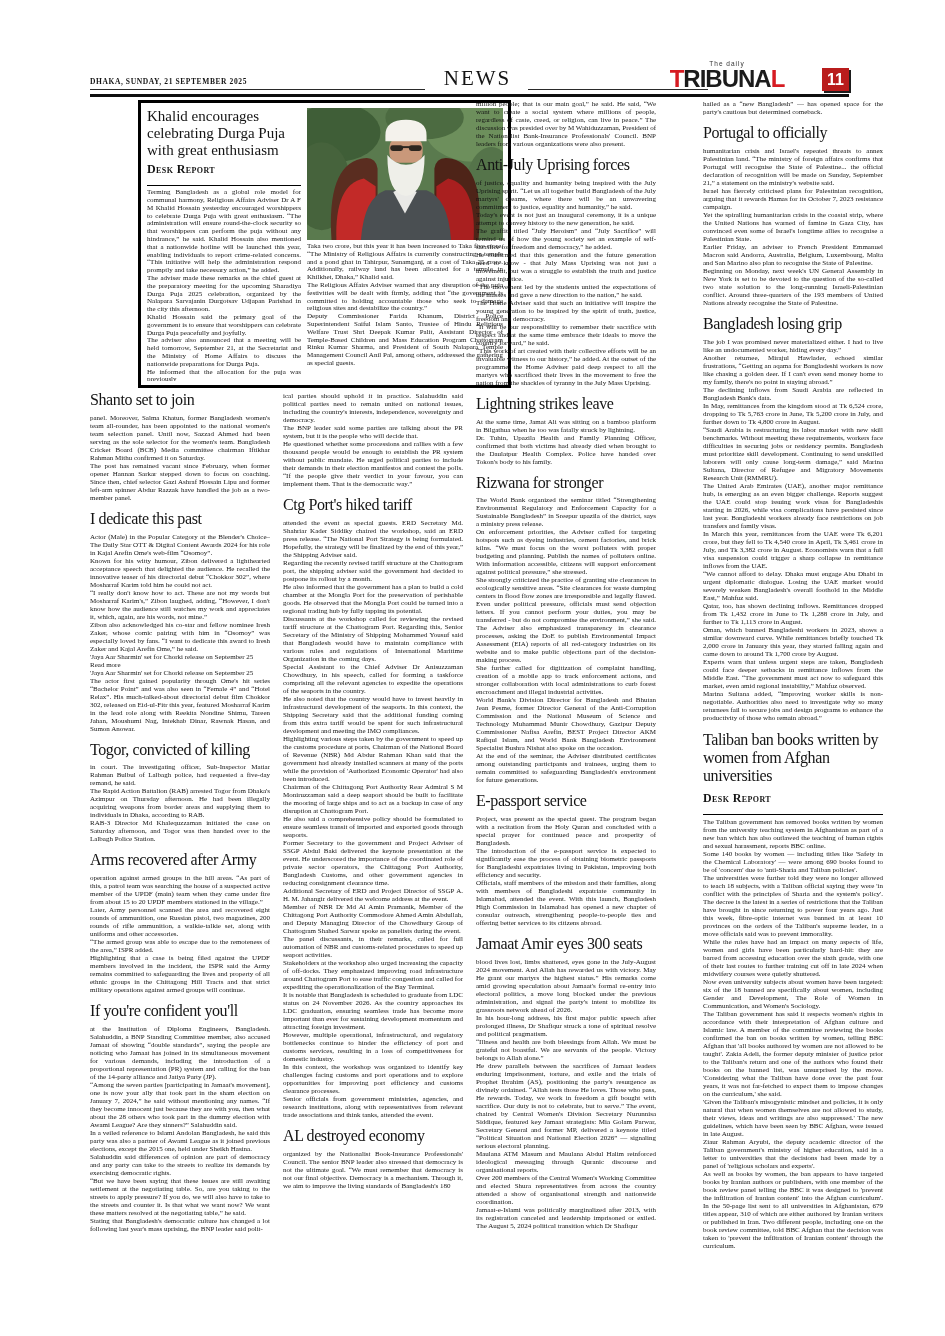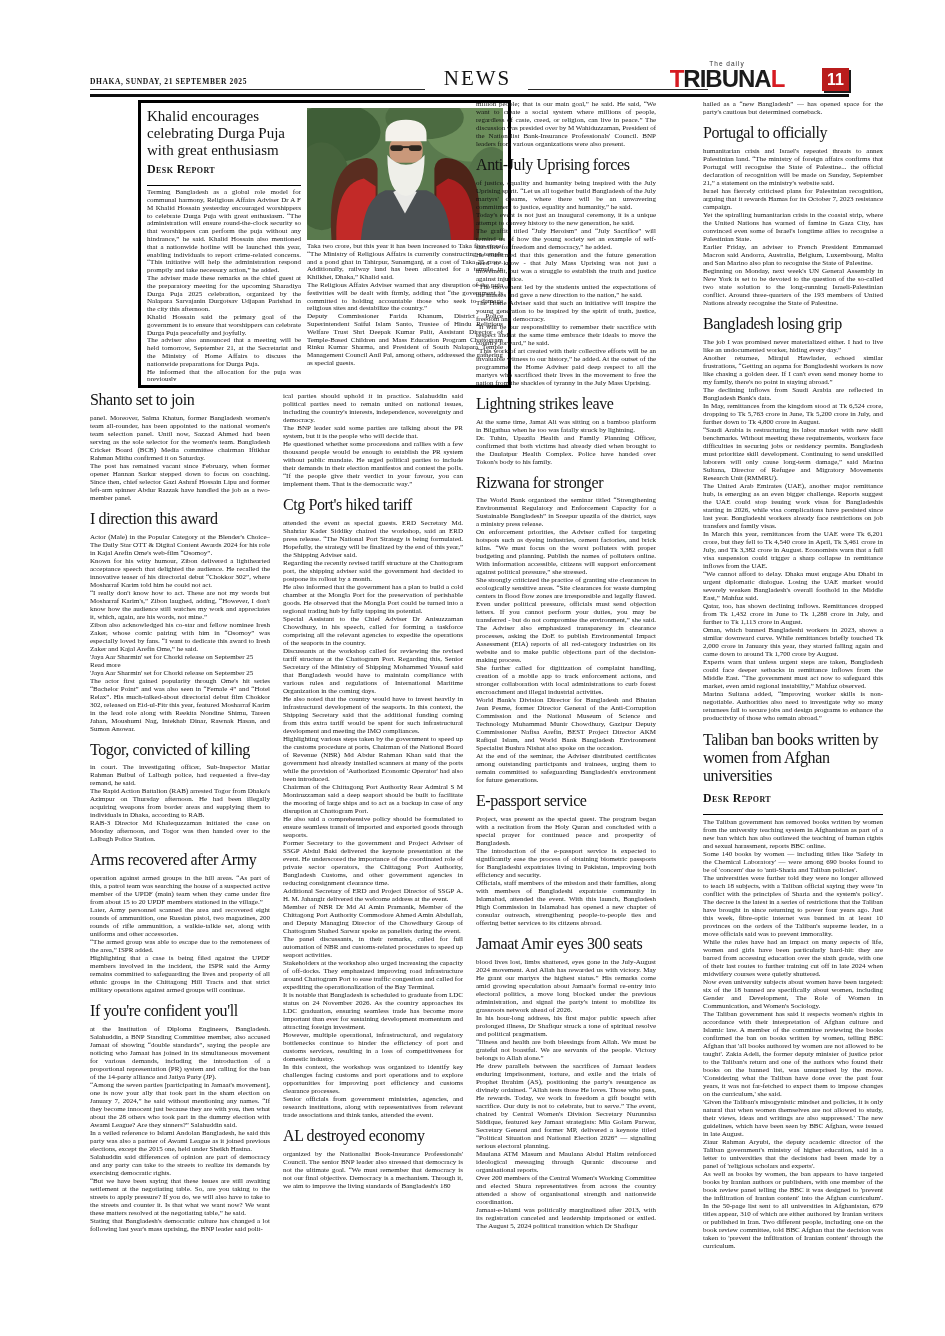--- a/index.html
+++ b/index.html
@@ -104,38 +104,38 @@
 
   <section class="col" id="col1">
     <article>
       <h2 class="head">Shanto set to join</h2>
       <div class="body">
           <p>panel. Moreover, Salma Khatun, former Bangladesh women's team all-rounder, has been appointed to the national women's team selection panel. Until now, Sazzad Ahmed had been serving as the sole selector for the women's team. Bangladesh Cricket Board (BCB) Media committee chairman Iftikhar Rahman Mithu confirmed it on Saturday.</p>
           <p>The post has remained vacant since February, when former opener Hannan Sarkar stepped down to focus on coaching. Since then, chief selector Gazi Ashraf Hossain Lipu and former left-arm spinner Abdur Razzak have handled the job as a two-member panel.</p>
         </div>
     </article>
     <article>
-      <h2 class="head">I direction this award</h2>
+      <h2 class="head">I dedicate this past</h2>
       <div class="body">
           <p>Actor (Male) in the Popular Category at the Blender's Choice–The Daily Star OTT &amp; Digital Content Awards 2024 for his role in Kajal Arefin Ome's web-film “Osomoy”.</p>
           <p>Known for his witty humour, Zibon delivered a lighthearted acceptance speech that delighted the audience. He recalled the innovative teaser of his directorial debut “Chokkor 302”, where Mosharraf Karim told him he could not act.</p>
           <p>“I really don't know how to act. These are not my words but Mosharraf Karim's,” Zibon laughed, adding, “However, I don't know how the audience still watches my work and appreciates it, which, again, are his words, not mine.”</p>
           <p>Zibon also acknowledged his co-star and fellow nominee Iresh Zaker, whose comic pairing with him in “Osomoy” was especially loved by fans. “I want to dedicate this award to Iresh Zaker and Kajal Arefin Ome,” he said.</p>
           <p>'Jaya Aar Sharmin' set for Chorki release on September 25</p>
           <p>Read more</p>
           <p>'Jaya Aar Sharmin' set for Chorki release on September 25</p>
           <p>The actor first gained popularity through Ome's hit series “Bachelor Point” and was also seen in “Female 4” and “Hotel Relax”. His much-talked-about directorial debut film Chokkor 302, released on Eid-ul-Fitr this year, featured Mosharraf Karim in the lead role along with Reekita Nondine Shimu, Tareen Jahan, Moushumi Nag, Intekhab Dinar, Rawnak Hasan, and Sumon Anowar.</p>
         </div>
     </article>
     <article>
       <h2 class="head">Togor, convicted of killing</h2>
       <div class="body">
           <p>in court. The investigating officer, Sub-Inspector Matiar Rahman Bulbul of Lalbagh police, had requested a five-day remand, he said.</p>
           <p>The Rapid Action Battalion (RAB) arrested Togor from Dhaka's Azimpur on Thursday afternoon. He had been illegally acquiring weapons from border areas and supplying them to individuals in Dhaka, according to RAB.</p>
-          <p>RAB-3 Director Md Khalequzzaman initiated the case on Monday afternoon, and Togor was then handed over to the Lalbagh Police Station.</p>
+          <p>RAB-3 Director Md Khalequzzaman initiated the case on Saturday afternoon, and Togor was then handed over to the Lalbagh Police Station.</p>
         </div>
     </article>
     <article>
       <h2 class="head">Arms recovered after Army</h2>
       <div class="body">
           <p>operation against armed groups in the hill areas. “As part of this, a patrol team was searching the house of a suspected active member of the UPDF (main) team when they came under fire from about 15 to 20 UPDF members stationed in the village.”</p>
           <p>Later, Army personnel scanned the area and recovered eight rounds of ammunition, one Russian pistol, two magazines, 200 rounds of rifle ammunition, a walkie-talkie set, along with uniforms and other accessories.</p>
           <p>“The armed group was able to escape due to the remoteness of the area,” ISPR added.</p>
           <p>Highlighting that a case is being filed against the UPDF members involved in the incident, the ISPR said the Army remains committed to safeguarding the lives and property of all ethnic groups in the Chittagong Hill Tracts and that strict military operations against armed groups will continue.</p>
         </div>
@@ -158,22 +158,22 @@
         <p>ical parties should uphold it in practice. Salahuddin said political parties need to remain united on national issues, including the country's interests, independence, sovereignty and democracy.</p>
         <p>The BNP leader said some parties are talking about the PR system, but it is the people who will decide that.</p>
         <p>He questioned whether some processions and rallies with a few thousand people would be enough to establish the PR system without public mandate. He urged political parties to include their demands in their election manifestos and contest the polls. “If the people give their verdict in your favour, you can implement them. That is the democratic way.”</p>
       </div>
     <article>
       <h2 class="head">Ctg Port's hiked tariff</h2>
       <div class="body">
           <p>attended the event as special guests. ERD Secretary Md. Shahriar Kader Siddiky chaired the workshop, said an ERD press release. “The National Port Strategy is being formulated. Hopefully, the strategy will be finalized by the end of this year,” the Shipping Adviser said.</p>
           <p>Regarding the recently revised tariff structure at the Chattogram port, the shipping adviser said the government had decided to postpone its rollout by a month.</p>
           <p>He also informed that the government has a plan to build a cold chamber at the Mongla Port for the preservation of perishable goods. He observed that the Mongla Port could be turned into a regional trading hub by fully tapping its potential.</p>
+          <p>Discussants at the workshop called for reviewing the revised tariff structure at the Chattogram Port. Regarding this, Senior Secretary of the Ministry of Shipping Mohammed Yousuf said that Bangladesh would have to maintain compliance with various rules and regulations of International Maritime Organization in the coming days.</p>
           <p>Special Assistant to the Chief Adviser Dr Anisuzzaman Chowdhury, in his speech, called for forming a taskforce comprising all the relevant agencies to expedite the operations of the seaports in the country.</p>
-          <p>Discussants at the workshop called for reviewing the revised tariff structure at the Chattogram Port. Regarding this, Senior Secretary of the Ministry of Shipping Mohammed Yousuf said that Bangladesh would have to maintain compliance with various rules and regulations of International Maritime Organization in the coming days.</p>
           <p>He also noted that the country would have to invest heavily in infrastructural development of the seaports. In this context, the Shipping Secretary said that the additional funding coming from this extra tariff would be spent for such infrastructural development and meeting the IMO compliances.</p>
           <p>Highlighting various steps taken by the government to speed up the customs procedure at ports, Chairman of the National Board of Revenue (NBR) Md Abdur Rahman Khan said that the government had already installed scanners at many of the ports while the provision of 'Authorized Economic Operator' had also been introduced.</p>
           <p>Chairman of the Chittagong Port Authority Rear Admiral S M Moniruzzaman said a deep seaport should be built to facilitate the mooring of large ships and to act as a backup in case of any disruption at Chattogram Port.</p>
           <p>He also said a comprehensive policy should be formulated to ensure seamless transit of imported and exported goods through seaports.</p>
           <p>Former Secretary to the government and Project Adviser of SSGP Abdul Baki delivered the keynote presentation at the event. He underscored the importance of the coordinated role of private sector operators, the Chittagong Port Authority, Bangladesh Customs, and other government agencies in reducing consignment clearance time.</p>
           <p>Additional Secretary of ERD and Project Director of SSGP A. H. M. Jahangir delivered the welcome address at the event.</p>
           <p>Member of NBR Dr Md Al Amin Pramanik, Member of the Chittagong Port Authority Commodore Ahmed Amin Abdullah, and Deputy Managing Director of the Chowdhury Group of Chattogram Shahed Sarwar spoke as panelists during the event.</p>
           <p>The panel discussants, in their remarks, called for full automation of NBR and customs-related procedures to speed up seaport activities.</p>
           <p>Stakeholders at the workshop also urged increasing the capacity of off-docks. They emphasized improving road infrastructure around Chattogram Port to ease traffic congestion and called for expediting the operationalization of the Bay Terminal.</p>
           <p>It is notable that Bangladesh is scheduled to graduate from LDC status on 24 November 2026. As the country approaches its LDC graduation, ensuring seamless trade has become more important than ever for sustaining development momentum and attracting foreign investment.</p>

